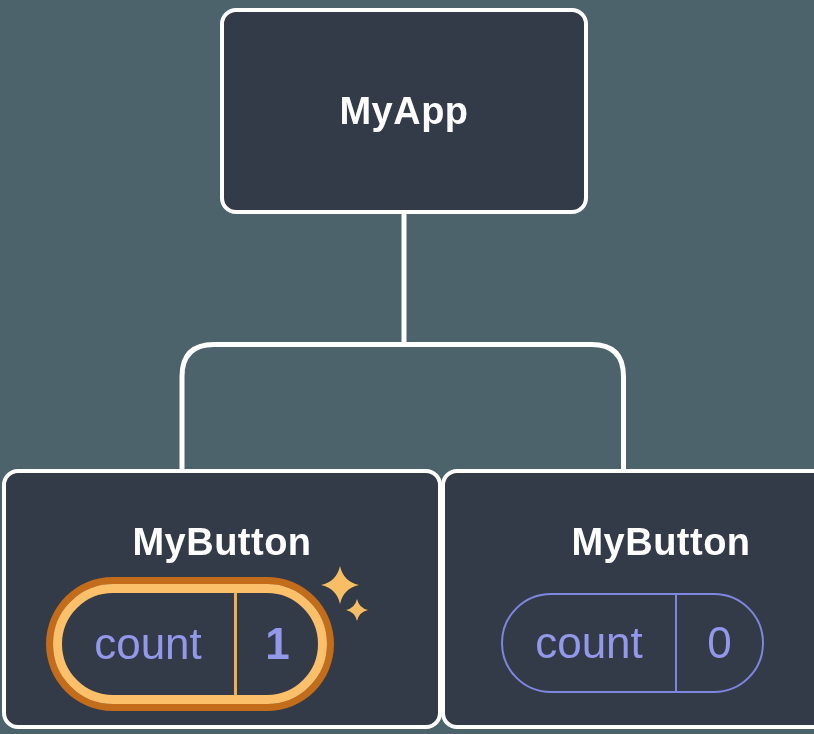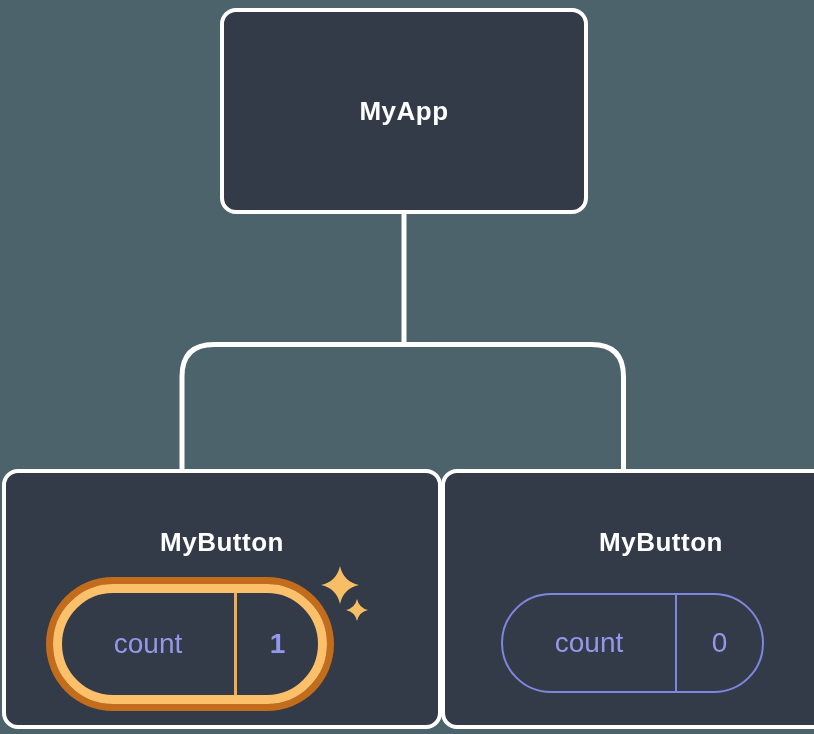--- a/index.html
+++ b/index.html
@@ -47,38 +47,38 @@
     justify-content: center;
   }
   .node-child {
     top: 469px;
     width: 440px; height: 260px;
   }
   .node-child-left  { left: 2px; }
   .node-child-right { left: 441px; }
   .node-label {
     color: var(--node-text);
-    font-size: 26px;
+    font-size: 38px;
     font-weight: 600;
     letter-spacing: 0.5px;
   }
   .node-child .node-label {
     position: absolute;
     left: 0; right: 0;
     top: 50px;
     line-height: 38px;
     text-align: center;
   }
   .pill {
     position: absolute;
     display: flex;
     align-items: stretch;
     border-radius: 999px;
     color: var(--state-text);
-    font-size: 28px;
+    font-size: 44px;
   }
   .pill .seg {
     display: flex;
     align-items: center;
     justify-content: center;
   }
   .pill .seg-value { flex: 1 1 auto; }
   .pill-highlighted {
     left: 47px; top: 111px;
     width: 274px; height: 120px;

